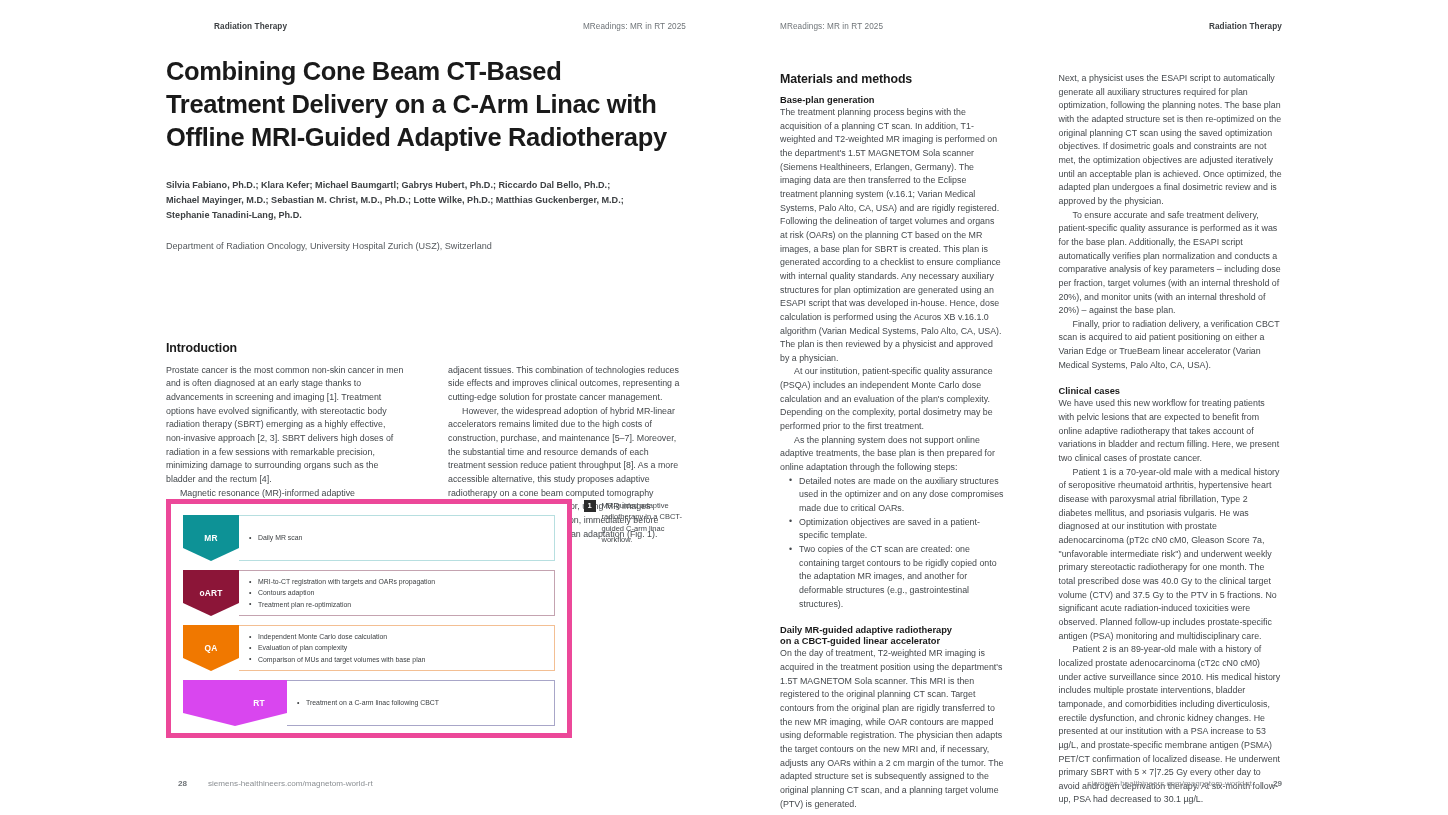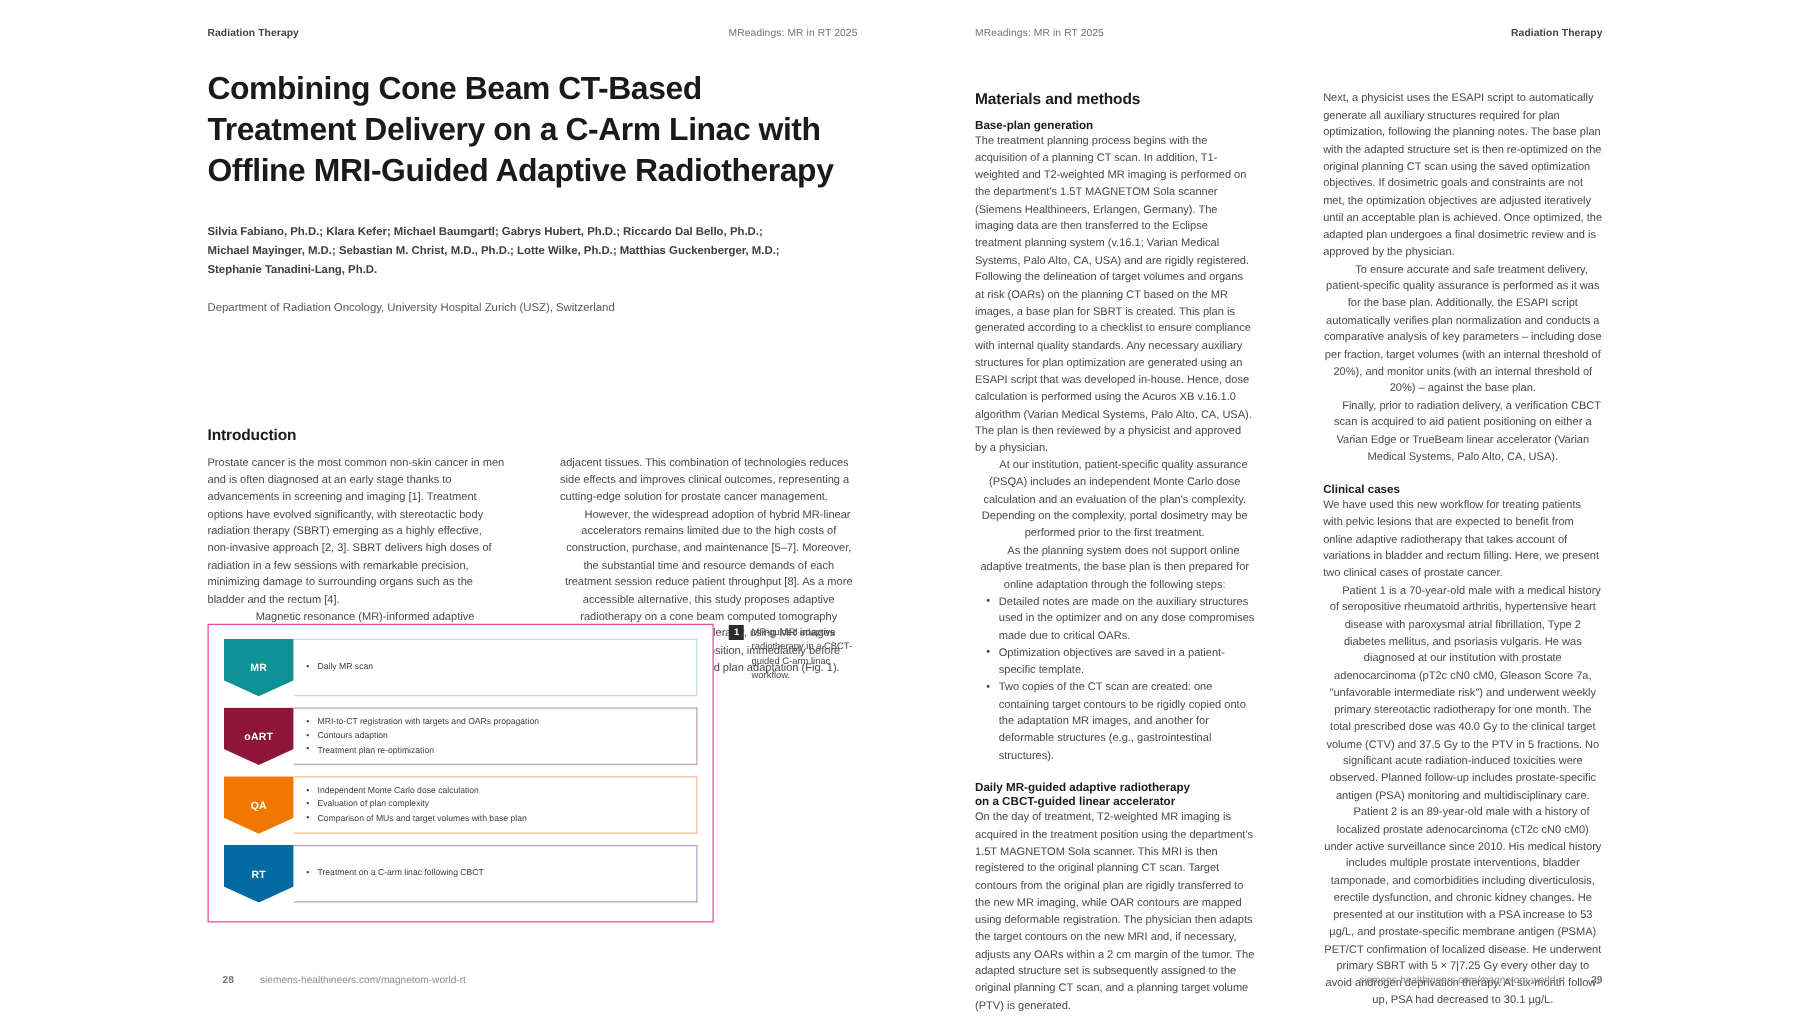--- a/index.html
+++ b/index.html
@@ -29,21 +29,21 @@
   .page-right { width: 724px; padding: 0 166px 0 56px; }
 
   
   .runhead {
     position: absolute;
     top: 22px;
     font-size: 8.2px;
     letter-spacing: .1px;
     color: #6f7478;
   }
-  .runhead.bold { font-weight: bold; color: #3d4043; }
+  .runhead.bold { font-weight: bold; color: #3d4043; margin-left: 48px; }
   .rh-left-l  { left: 166px; }
   .rh-left-r  { right: 38px; }
   .rh-right-l { left: 56px; }
   .rh-right-r { right: 166px; }
 
   
   .title {
     margin: 0;
     padding-top: 55px;
     font-size: 25.5px;
@@ -84,21 +84,21 @@
   h3.sub.spaced { margin-top: 14px; }
 
   
   p.body {
     margin: 0;
     font-size: 8.85px;
     line-height: 1.545;
     color: #44484c;
     text-align: left;
   }
-  p.body + p.body { text-indent: 14px; text-align: center; }
+  p.body + p.body { text-indent: 14px; }
   ul.body-list {
     margin: 0;
     padding-left: 11px;
     font-size: 8.85px;
     line-height: 1.545;
     color: #44484c;
     list-style: none;
   }
   ul.body-list li {
     position: relative;
@@ -126,21 +126,21 @@
     position: absolute;
     left: 166px;
     top: 499px;
     width: 519px;
     display: flex;
     gap: 12px;
   }
   .fig-frame {
     width: 466px;
     height: 239px;
-    border: 1px solid #ec4899;
+    border: 5px solid #ec4899;
     box-sizing: border-box;
     padding: 11px 12px;
     background: #fff;
   }
   .flow-row {
     position: relative;
     display: flex;
     height: 46px;
     margin-bottom: 9px;
   }
@@ -289,21 +289,21 @@
               <div class="chev" style="background: rgb(240, 120, 0);">QA</div>
               <div class="flow-body" style="border-color: rgb(243, 191, 147);">
                 <ul>
                   <li>Independent Monte Carlo dose calculation</li>
                   <li>Evaluation of plan complexity</li>
                   <li>Comparison of MUs and target volumes with base plan</li>
                 </ul>
               </div>
             </div>
             <div class="flow-row">
-              <div class="chev" style="background: #0369a1;">RT</div>
+              <div class="chev" style="background: #d946ef; padding-left: 48px;">RT</div>
               <div class="flow-body" style="border-color: rgb(168, 166, 200);">
                 <ul>
                   <li>Treatment on a C-arm linac following CBCT</li>
                 </ul>
               </div>
             </div>
           </div>
       </div>
       <div class="fig-cap">
         <div class="fig-num">1</div>

